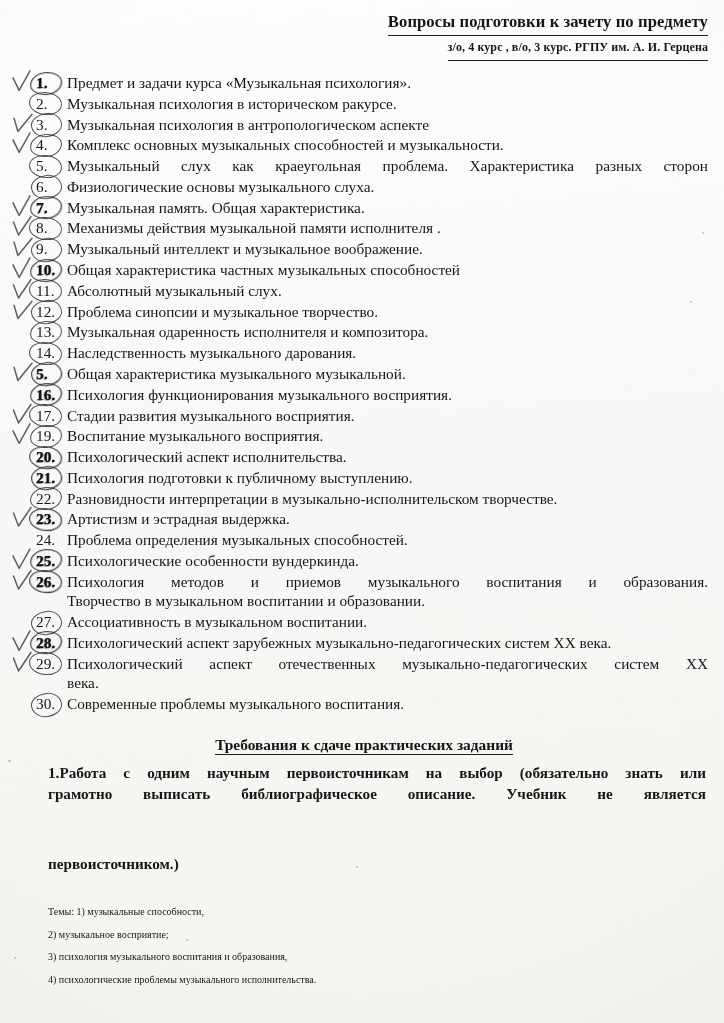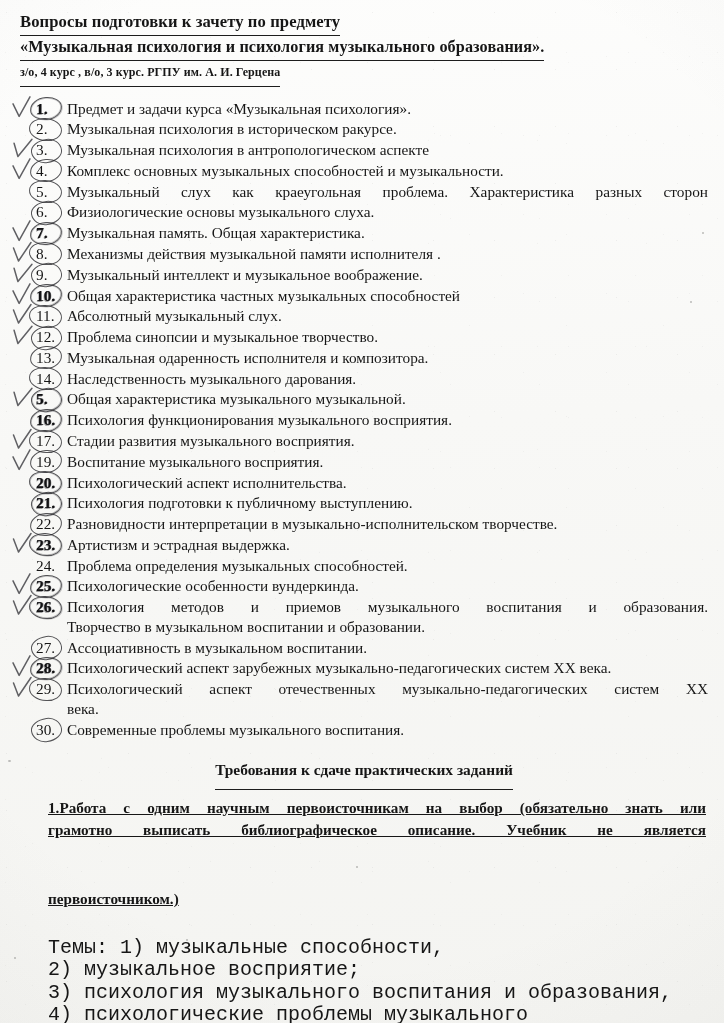--- a/index.html
+++ b/index.html
@@ -49,21 +49,21 @@
     position: relative;
     z-index: 2;
     padding: 10px 16px 0 20px;
     box-sizing: border-box;
     
     filter: contrast(1.06) brightness(0.995);
   }
 
   
   .doc-title {
-    text-align: left;
+    text-align: right;
     font-weight: bold;
     font-size: 16.6px;
     line-height: 23.5px;
     letter-spacing: .1px;
   }
   .doc-title .tline {
     display: block;
   }
   .doc-title .tline > span {
     border-bottom: 1.4px solid #232323;
@@ -75,21 +75,21 @@
 
   .section-heading {
     text-align: center;
     font-weight: bold;
     font-size: 15.4px;
     margin-top: 22px;
     margin-bottom: 7px;
   }
   .section-heading > span {
     border-bottom: 1.4px solid #232323;
-    padding-bottom: 10px;
+    padding-bottom: 0;
     display: inline-block;
   }
 
   
   .question-list {
     margin-top: 12px;
     position: relative;
   }
   .q-row {
     position: relative;
@@ -183,39 +183,37 @@
 
   
   .bold-para {
     font-weight: bold;
     font-size: 15.2px;
     line-height: 21.5px;
     text-align: justify;
     text-align-last: left;
     margin-top: 3px;
     padding: 0 2px 0 28px;
-    text-decoration: underline;
   }
   .bold-para .jline {
     display: block;
     text-align: justify;
     text-align-last: justify;
   }
   .bold-para .lastline {
     display: block;
     text-align-last: left;
     margin-top: 48px;
   }
 
   .themes-block {
     margin-top: 27px;
     padding-left: 28px;
-    font-size: 20px;
+    font-size: 10px;
     line-height: 22.6px;
-    font-family: Liberation Mono, monospace;
   }
   .themes-block .theme-line { display: block; }
 
   
   .speck {
     position: absolute;
     background: rgba(110,110,108,.45);
     border-radius: 50%;
     z-index: 5;
     pointer-events: none;
@@ -223,21 +221,20 @@
 </style>
 </head>
 <body>
 
 <div class="scan-surface"></div>
 
 <div class="page">
 
   <div class="doc-title">
     <span class="tline title-line-1"><span>Вопросы подготовки к зачету по предмету</span></span>
-    <span class="tline title-line-2"><span>«Музыкальная психология и психология музыкального образования».</span></span>
     <span class="tline title-line-3"><span>з/о, 4 курс , в/о, 3 курс.  РГПУ им. А. И. Герцена</span></span>
   </div>
 
   <div class="question-list" id="question-list">
       <div class="q-row">
         <div class="q-marker">
           <span class="pen-check">
             <svg width="24" height="26" viewBox="0 0 24 26" style="transform:rotate(-5deg)">
               <path d="M2.5 7 L7.5 20 L20 1.5" fill="none" stroke="#24242a" stroke-width="1.5" stroke-linecap="round" stroke-linejoin="round" opacity="0.85"></path>
             </svg>

